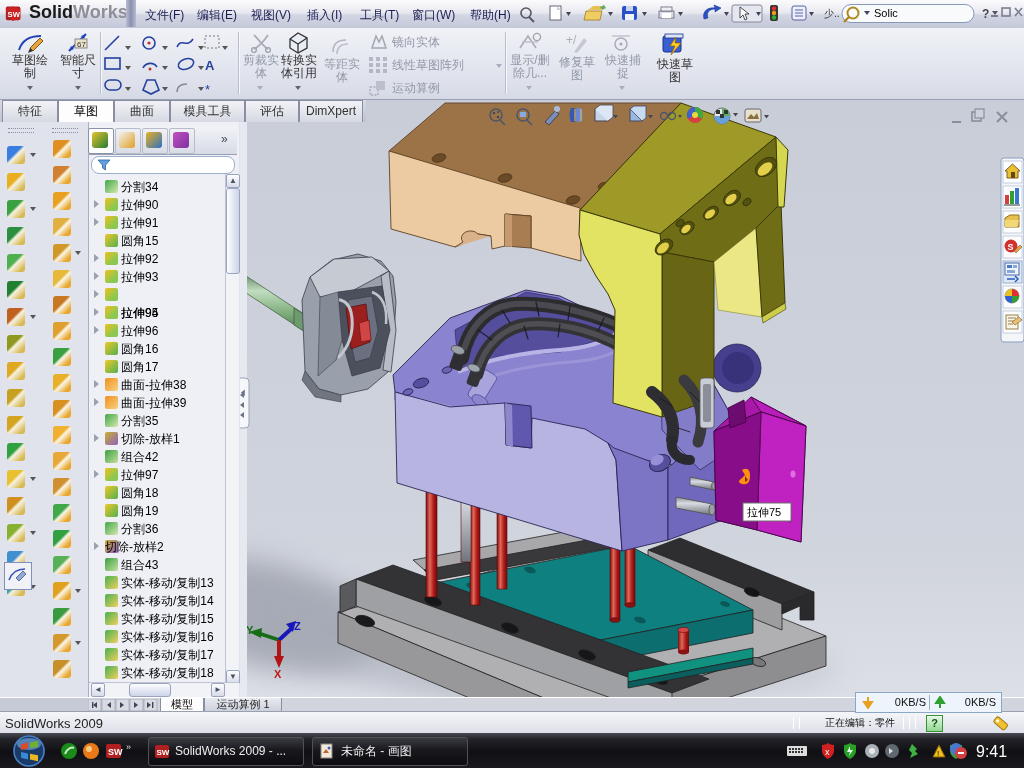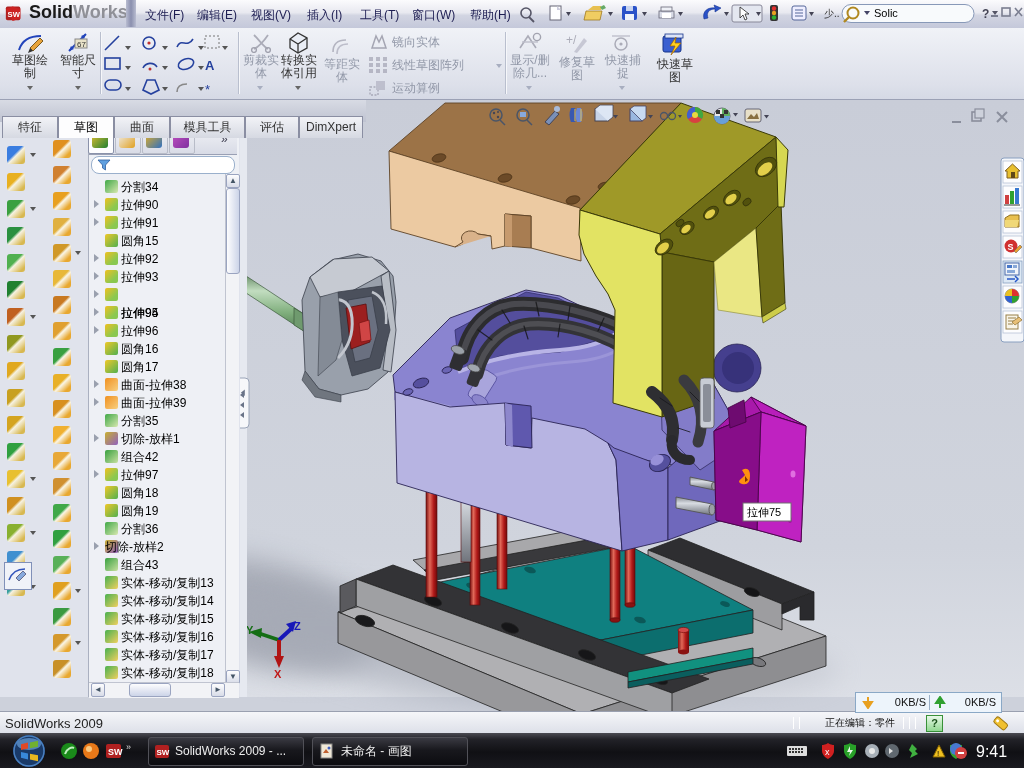--- a/index.html
+++ b/index.html
@@ -21,21 +21,21 @@
 #toolbar .lbl{position:absolute;font-size:12px;color:#333;text-align:center;line-height:13px;}
 #toolbar .glbl{position:absolute;font-size:12px;color:#9298a8;text-align:center;line-height:13px;}
 #toolbar .dn{position:absolute;width:0;height:0;border-left:3px solid transparent;border-right:3px solid transparent;border-top:4px solid #666;}
 #toolbar .gdn{position:absolute;width:0;height:0;border-left:3px solid transparent;border-right:3px solid transparent;border-top:4px solid #a8aec0;}
 .vsep{position:absolute;top:4px;width:1px;height:62px;background:#b9bfce;box-shadow:1px 0 0 #f6f7fa;}
 #dswm{position:absolute;left:862px;top:-20px;font-family:"Liberation Serif",serif;font-style:italic;font-weight:bold;
  font-size:110px;color:#c6cad8;letter-spacing:-10px;}
 
 #tabrow{left:0;top:99px;width:366px;height:23px;background:linear-gradient(#d9dce5,#bfc3d1);z-index:25;}
 .ctab{position:absolute;top:1px;height:21px;border:1px solid #8a8ea2;border-bottom:none;
- background:linear-gradient(#f2f3f7,#d6d9e2);font-size:12px;color:#333;text-align:center;line-height:21px;margin-top:16px;}
+ background:linear-gradient(#f2f3f7,#d6d9e2);font-size:12px;color:#333;text-align:center;line-height:21px;}
 .ctab.act{background:#fdfdfe;color:#000;}
 
 #leftpanel{left:0;top:122px;width:240px;height:575px;background:#e0e3ec;z-index:20;}
 .icol-ico{position:absolute;width:18px;height:18px;border-radius:3px;}
 .dnn{position:absolute;width:0;height:0;border-left:3px solid transparent;border-right:3px solid transparent;border-top:4px solid #555;}
 #tree{position:absolute;left:88px;top:0;width:150px;height:575px;background:#eef0f5;border-left:1px solid #aab0c0;}
 .titem{position:absolute;left:18px;font-size:12px;color:#000;white-space:nowrap;}
 .texp{position:absolute;left:5px;width:0;height:0;border-top:4px solid transparent;border-bottom:4px solid transparent;border-left:5px solid #9aa0ae;}
 .tico2{position:absolute;left:16px;width:13px;height:13px;border-radius:2px;}
 
@@ -771,20 +771,43 @@
   <div class="abs" style="left:137px;top:52px;width:12px;height:12px;background:linear-gradient(#fdfdfe,#d8dce8);border:1px solid #9aa4c0;border-radius:2px;font-size:8px;color:#456;text-align:center;line-height:11px">▲</div>
   <div class="abs" style="left:137px;top:548px;width:12px;height:12px;background:linear-gradient(#fdfdfe,#d8dce8);border:1px solid #9aa4c0;border-radius:2px;font-size:8px;color:#456;text-align:center;line-height:11px">▼</div>
   <div class="abs" style="left:137px;top:66px;width:12px;height:84px;background:linear-gradient(90deg,#fdfdfe,#ccd4e8);border:1px solid #9aa4c0;border-radius:3px"></div>
   <div class="abs" style="left:0px;top:560px;width:150px;height:15px;background:#f2f3f6;border-top:1px solid #c0c4d0"></div>
   <div class="abs" style="left:2px;top:561px;width:12px;height:12px;background:linear-gradient(#fdfdfe,#d8dce8);border:1px solid #9aa4c0;border-radius:2px;font-size:8px;color:#456;text-align:center;line-height:11px">◄</div>
   <div class="abs" style="left:122px;top:561px;width:12px;height:12px;background:linear-gradient(#fdfdfe,#d8dce8);border:1px solid #9aa4c0;border-radius:2px;font-size:8px;color:#456;text-align:center;line-height:11px">►</div>
   <div class="abs" style="left:40px;top:561px;width:40px;height:12px;background:linear-gradient(#fdfdfe,#ccd4e8);border:1px solid #9aa4c0;border-radius:3px"></div>
   </div>
 </div>
 
+<div id="mtabs" class="abs">
+  <div class="abs" style="left:0;top:0;width:88px;height:14px;background:#c6cad4"></div>
+  <svg class="abs" style="left:88px;top:1px" width="70" height="12" viewBox="0 0 70 12">
+    <g>
+          <rect x="0" y="0" width="13" height="12" fill="#d8dbe4" stroke="#9aa0b0" stroke-width="0.7"></rect>
+          <rect x="14" y="0" width="13" height="12" fill="#d8dbe4" stroke="#9aa0b0" stroke-width="0.7"></rect>
+          <rect x="28" y="0" width="13" height="12" fill="#d8dbe4" stroke="#9aa0b0" stroke-width="0.7"></rect>
+          <rect x="42" y="0" width="13" height="12" fill="#d8dbe4" stroke="#9aa0b0" stroke-width="0.7"></rect>
+          <rect x="56" y="0" width="13" height="12" fill="#d8dbe4" stroke="#9aa0b0" stroke-width="0.7"></rect>
+        </g>
+    <g fill="#445">
+          <path d="M9 3 l-4 3 4 3z"></path>
+          <rect x="4" y="3" width="1.4" height="6"></rect>
+          <path d="M23 3 l-4 3 4 3z"></path>
+          <path d="M32 3 l4 3 -4 3z"></path>
+          <path d="M46 3 l4 3 -4 3z"></path>
+          <rect x="64" y="3" width="1.4" height="6"></rect>
+          <path d="M59 3 l4 3 -4 3z"></path>
+        </g>
+  </svg>
+  <div class="abs" style="left:160px;top:0px;width:42px;height:13px;background:#fdfdfe;border:1px solid #8a8ea2;border-top:none;font-size:11px;color:#000;text-align:center;line-height:13px">模型</div>
+  <div class="abs" style="left:204px;top:0px;width:76px;height:13px;background:linear-gradient(#e8eaf0,#cdd1dc);border:1px solid #8a8ea2;border-top:none;font-size:11px;color:#222;text-align:center;line-height:13px">运动算例 1</div>
+</div>
 
 <div id="status" class="abs">
   <div class="abs" style="left:5px;top:4px;font-size:13px;color:#222">SolidWorks 2009</div>
   <div class="abs" style="left:793px;top:5px;width:1px;height:12px;background:#fff"></div>
   <div class="abs" style="left:799px;top:5px;width:1px;height:12px;background:#fff"></div>
   <div class="abs" style="left:825px;top:4px;font-size:10px;color:#111">正在编辑：零件</div>
   <div class="abs" style="left:903px;top:5px;width:1px;height:12px;background:#fff"></div>
   <div class="abs" style="left:909px;top:5px;width:1px;height:12px;background:#fff"></div>
   <div class="abs" style="left:915px;top:5px;width:1px;height:12px;background:#fff"></div>
   <div class="abs" style="left:926px;top:3px;width:15px;height:15px;background:linear-gradient(#e8f8e8,#90d890);border:1px solid #389038;font-size:11px;font-weight:bold;color:#185018;text-align:center;line-height:15px">?</div>

